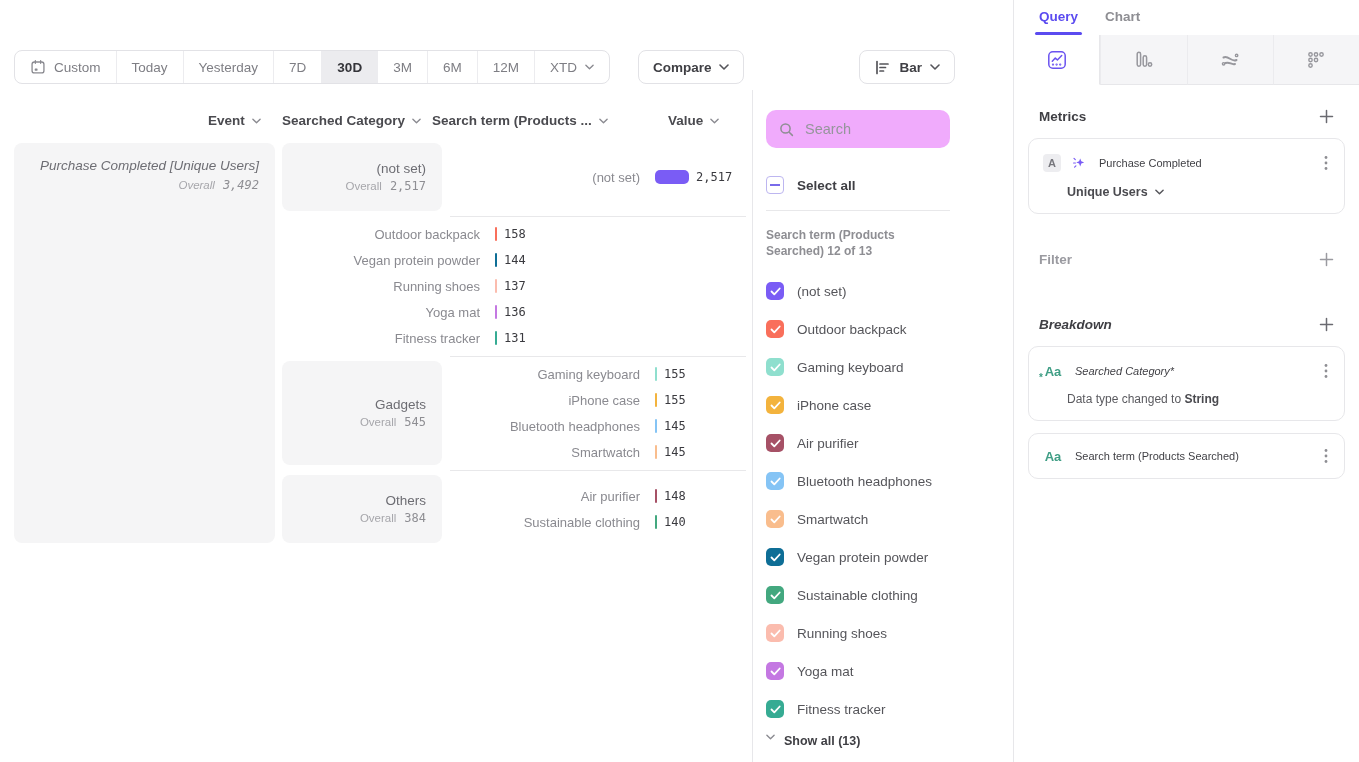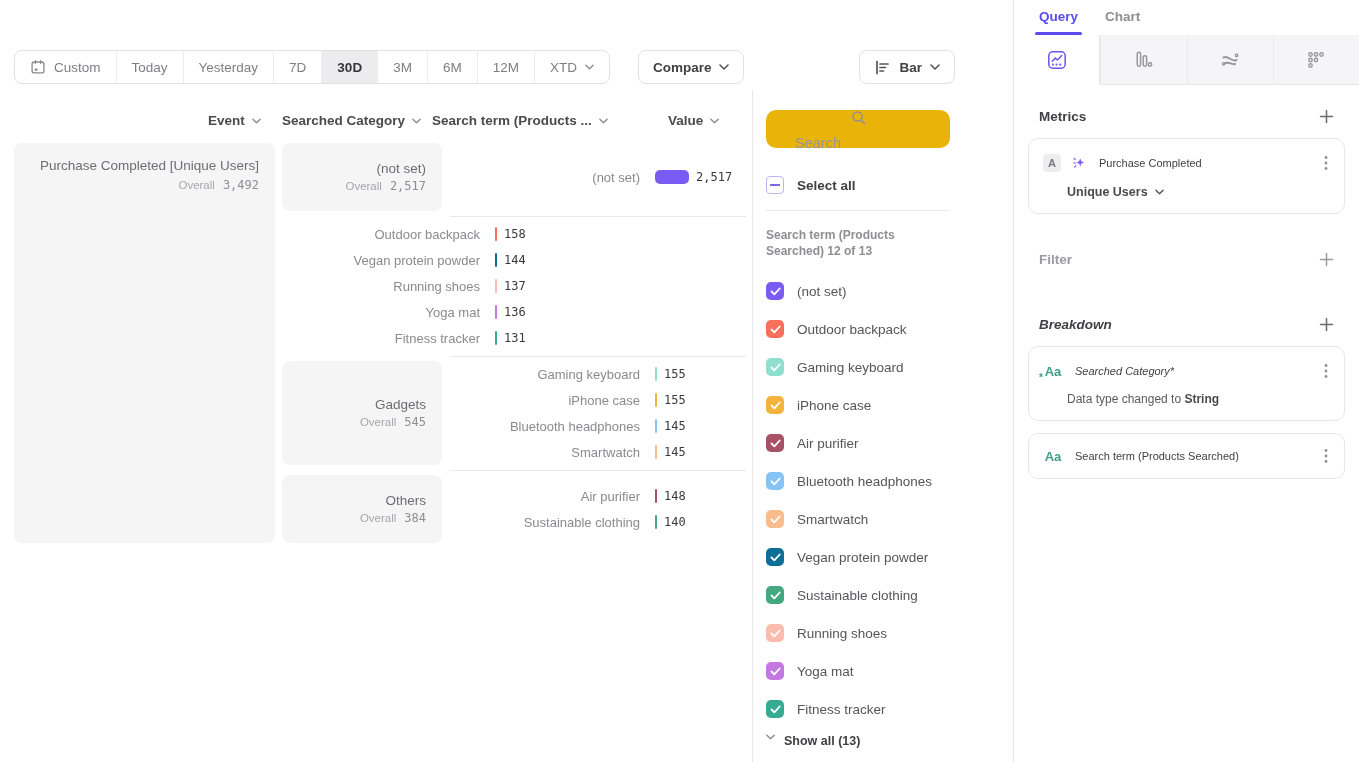--- a/index.html
+++ b/index.html
@@ -26,41 +26,41 @@
   .chev { color:#8a8a90; }
   .chev.dark { color:#55555a; }
 
   
   .chart { position:absolute; top:113px; left:14px; width:739px; }
   .col-headers { position:relative; height:26px; }
   .col-h { position:absolute; top:0; display:flex; align-items:center; gap:7px; font-size:13.5px; font-weight:600; color:#4a4a4f; cursor:pointer; }
   .h-event { left:194px; } .h-cat { left:268px; } .h-term { left:418px; } .h-value { left:654px; }
 
   .tbl-body { display:flex; align-items:stretch; margin-top:4px; }
-  .event-box { width:261px; background:#f5f5f6; border-radius:8px; padding:14px 16px; text-align:right; }
+  .event-box { width:261px; background:#f5f5f6; border-radius:8px; padding:14px 16px; text-align:right;font-style:italic; }
   .event-title { font-size:13.5px; color:#6d6d73; line-height:18px; }
   .overall-row { margin-top:3px; font-size:11.5px; color:#a6a6ab; }
   .overall-row .num { font-family:"DejaVu Sans Mono",monospace; font-size:12px; color:#8e8e93; margin-left:8px; }
 
   .groups { margin-left:7px; width:464px; display:flex; flex-direction:column; gap:10px; }
   .group { display:flex; min-height:68px; position:relative; }
   .group + .group::before { content:""; position:absolute; top:-5px; left:168px; right:0; height:1px; background:#e8e8ea; }
   .cat-box { width:160px; background:#f5f5f6; border-radius:8px; padding:12px 16px; text-align:right; display:flex; flex-direction:column; justify-content:center; cursor:pointer; }
   .cat-name { font-size:13.5px; color:#6d6d73; }
   .rows { flex:1; margin-left:8px; display:flex; flex-direction:column; justify-content:center; }
   .trow { height:26px; display:flex; align-items:center; cursor:pointer; }
   .trow-label { width:190px; text-align:right; font-size:13px; color:#8a8a90; white-space:nowrap; }
   .trow-barwrap { margin-left:15px; display:flex; align-items:center; gap:7px; }
   .vbar { height:14px; border-radius:2px; }
   .vbar.big { border-radius:5px; }
   .trow-value { font-family:"DejaVu Sans Mono",monospace; font-size:12px; color:#3a3a3f; white-space:nowrap; }
 
   
   .legend { position:absolute; left:752px; top:90px; bottom:0; width:261px; border-left:1px solid #e7e7ea; padding:20px 0 0 13px; background:#fff; }
-  .search-box { width:184px; height:38px; background:#eab308; border-radius:10px; display:flex; align-items:center; gap:9px; padding:0 13px;flex-direction:column; }
+  .search-box { width:184px; height:38px; background:#f0abfc; border-radius:10px; display:flex; align-items:center; gap:9px; padding:0 13px; }
   .search-box input { border:none; outline:none; background:transparent; font-size:14.5px; color:#3f3f44; width:130px; font-family:inherit; }
   .search-box input::placeholder { color:#95959b; }
   .select-all { margin-top:28px; display:flex; align-items:center; gap:13px; font-size:13.5px; font-weight:600; color:#3f3f44; cursor:pointer; }
   .sel-box { width:18px; height:18px; border:1.5px solid #bdb6f0; border-radius:4px; display:flex; align-items:center; justify-content:center; color:#6a5be8; background:#fff; }
   .legend-divider { margin-top:16px; width:184px; height:1px; background:#e8e8ea; }
   .legend-context { margin-top:16px; width:172px; font-size:12px; font-weight:600; color:#8e8e93; line-height:16px; }
   .legend-list { margin-top:13px; }
   .legend-item { height:38px; display:flex; align-items:center; gap:13px; cursor:pointer; }
   .cbox { width:18px; height:18px; border-radius:5px; display:flex; align-items:center; justify-content:center; }
   .legend-label { font-size:13.5px; color:#55555a; }

